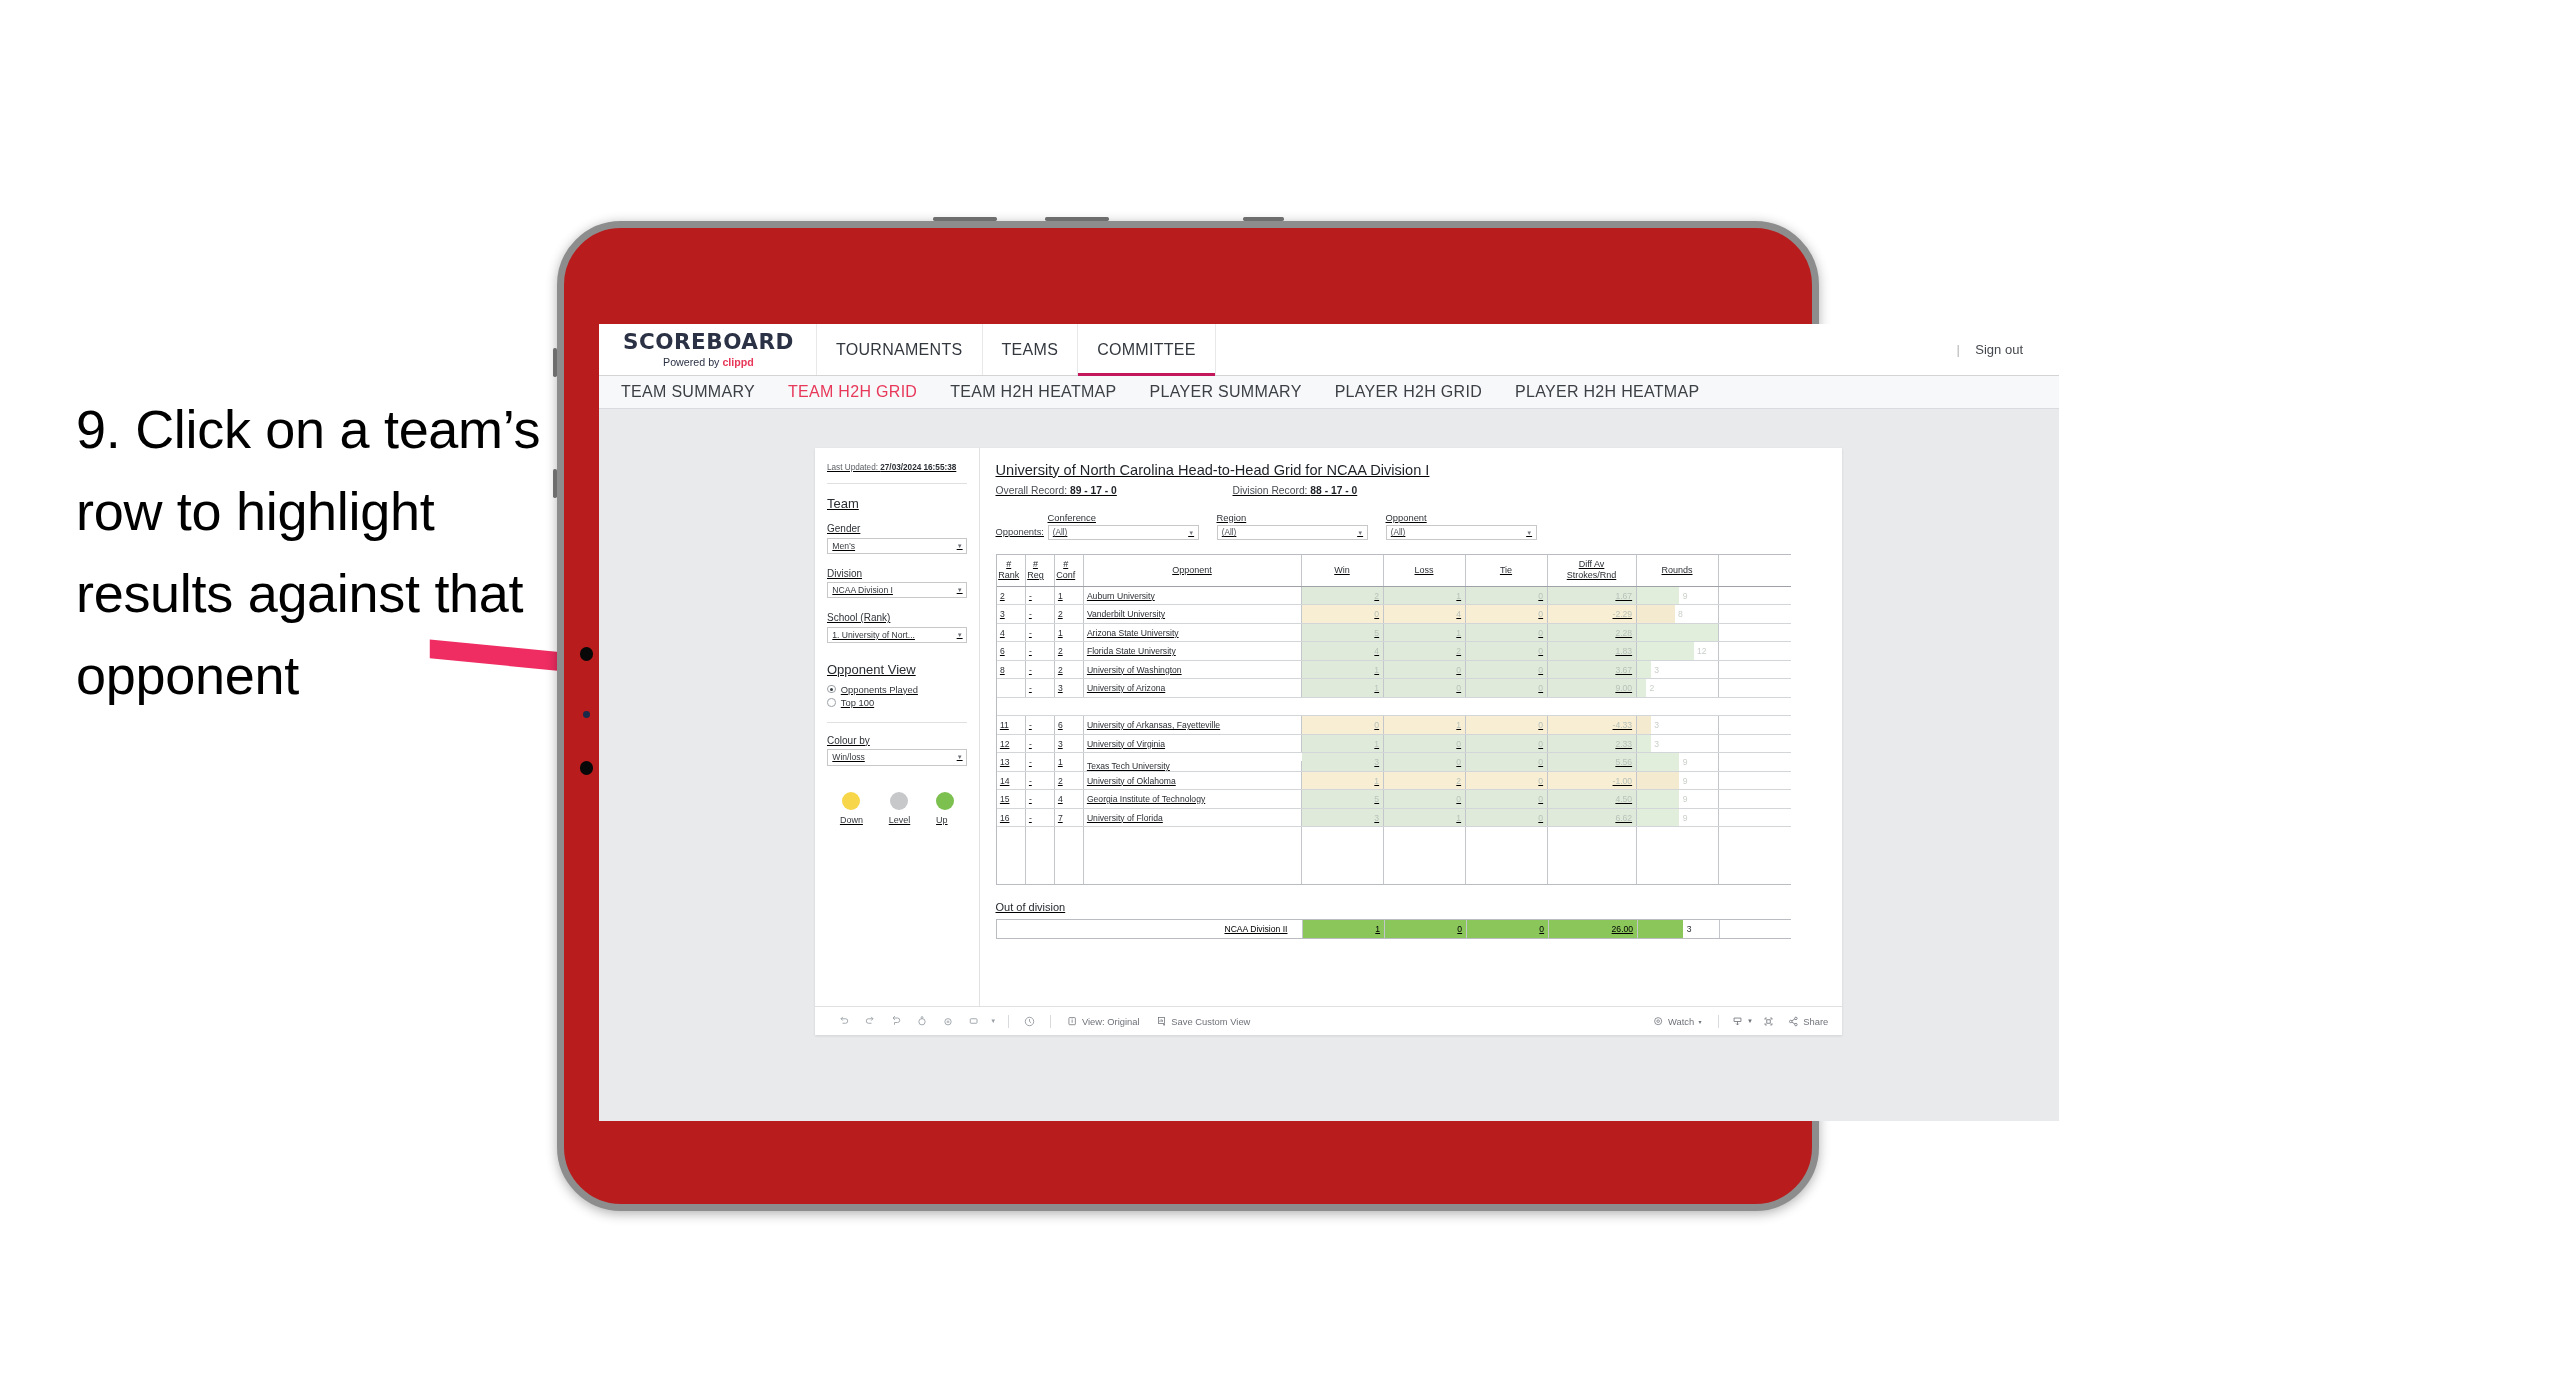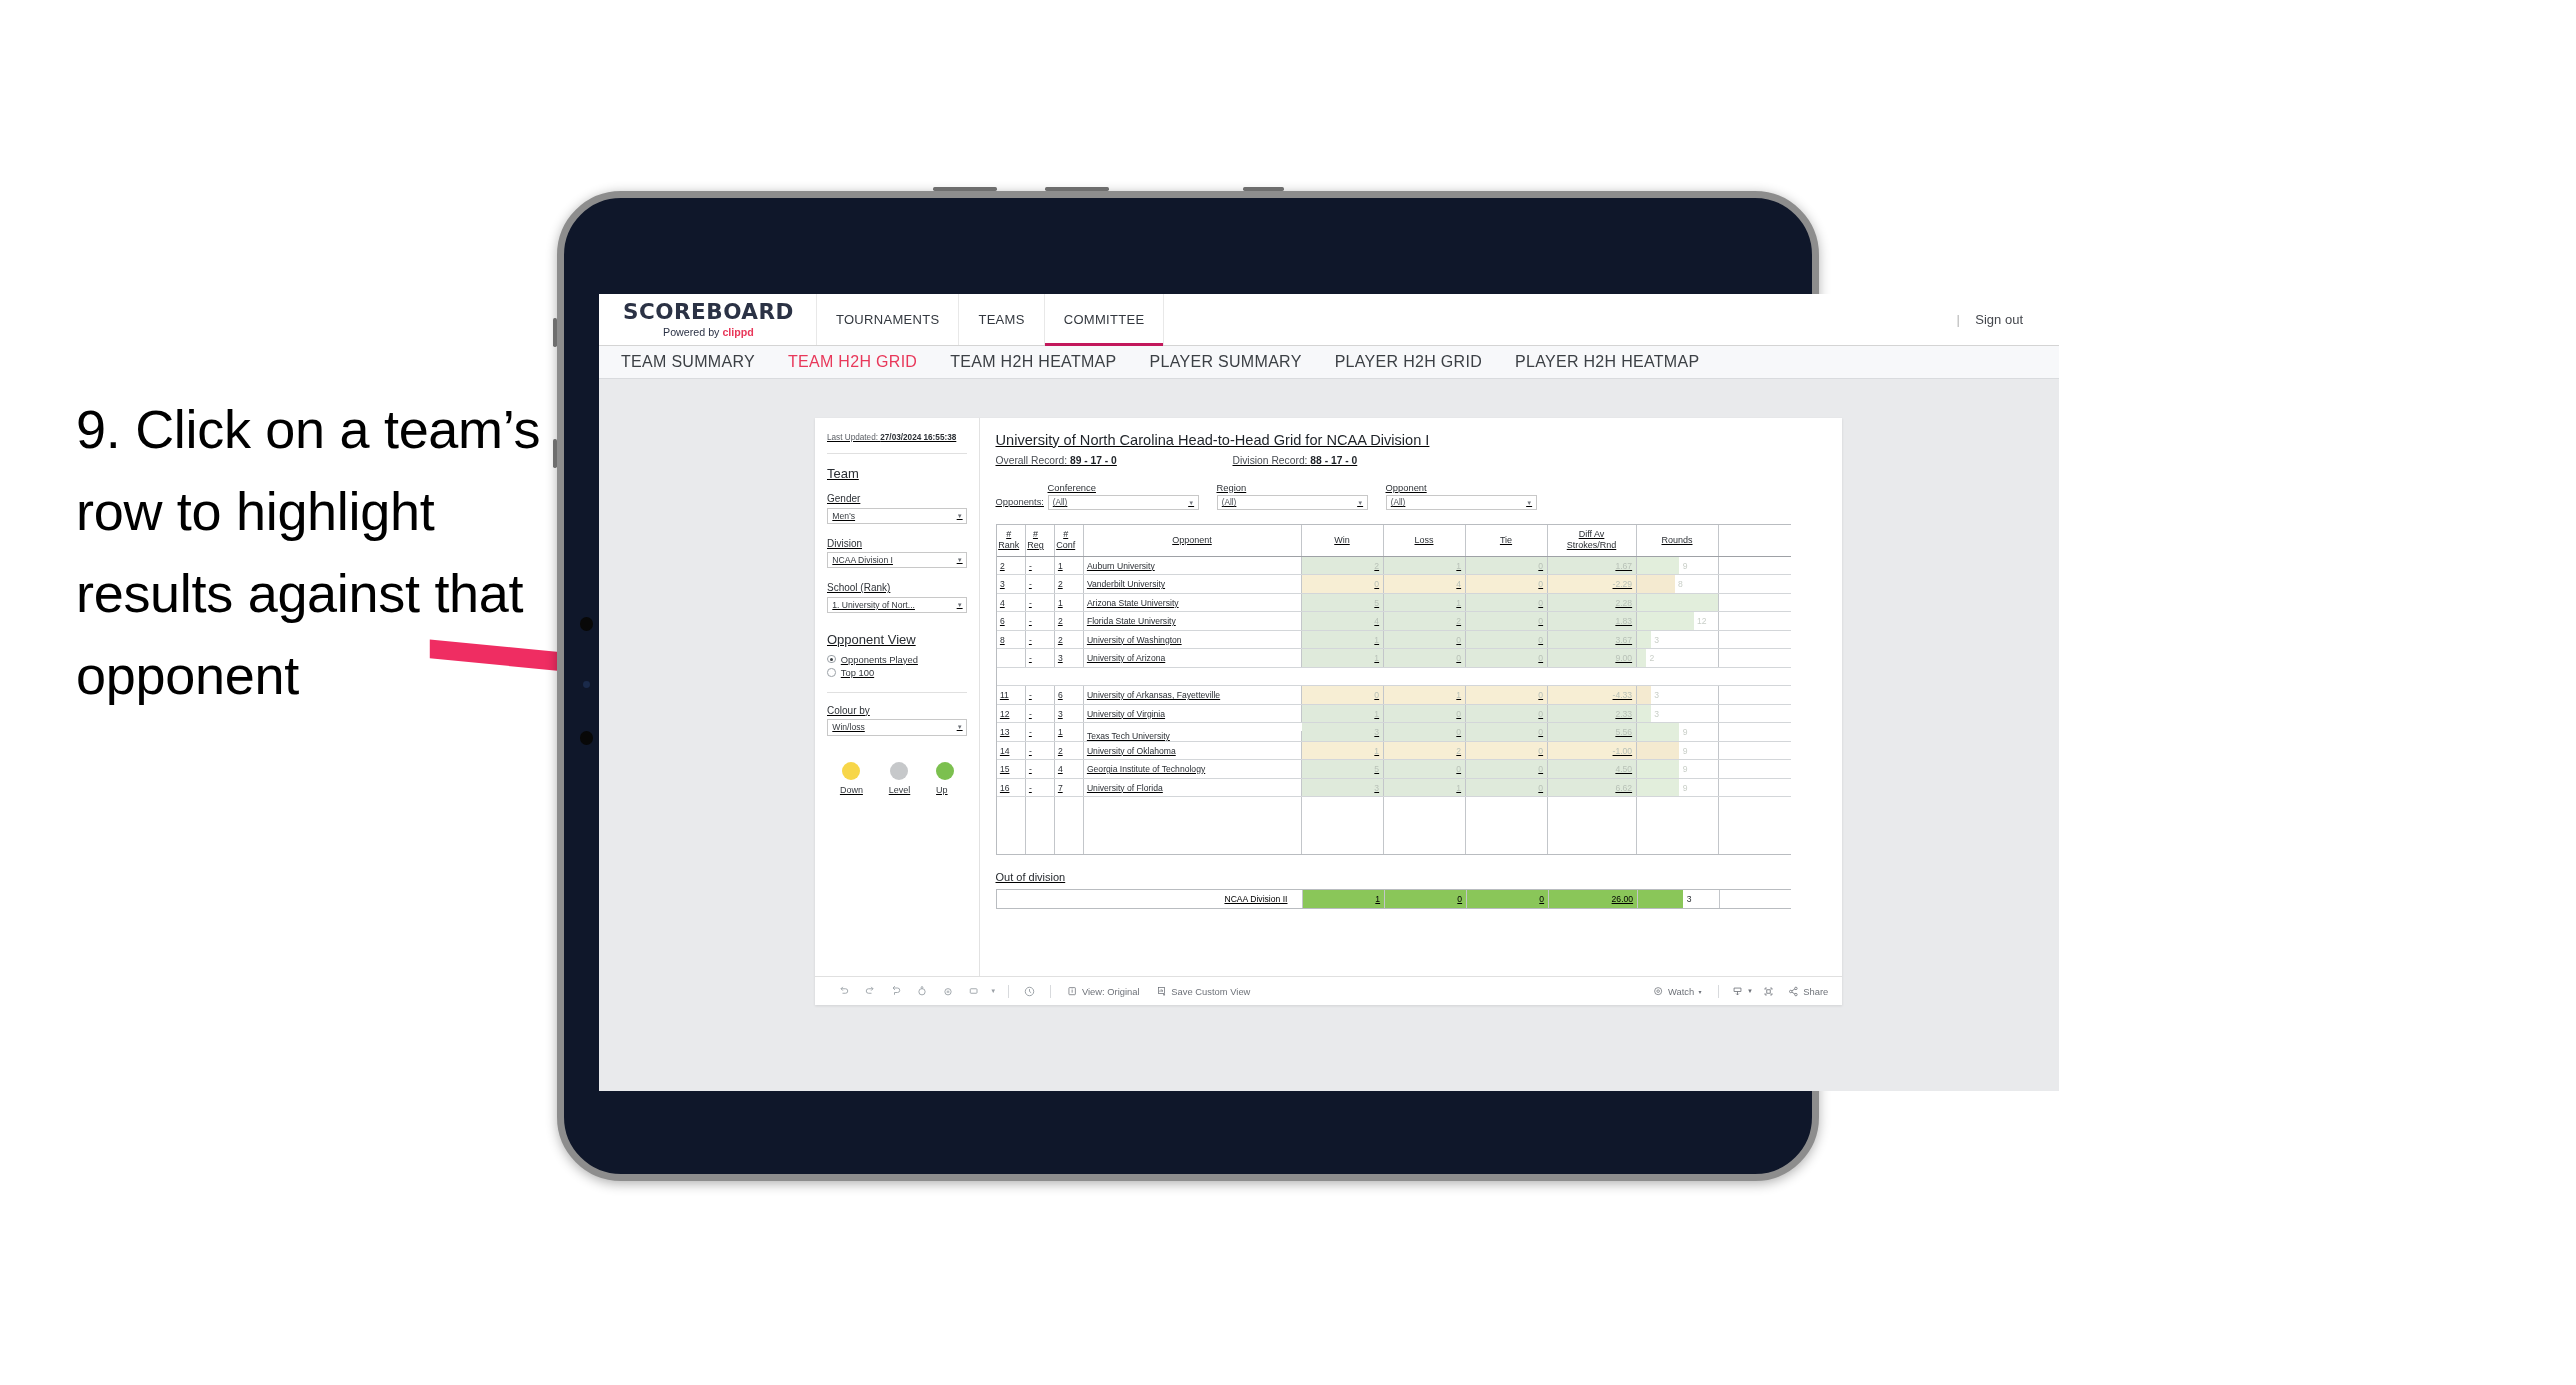--- a/index.html
+++ b/index.html
@@ -24,23 +24,23 @@
   #arrow-svg {
     position: absolute;
     left: 429px; top: 618px;
     width: 653px; height: 120px;
     pointer-events: none;
   }
 
   
   #tablet {
     position: absolute;
-    left: 557px; top: 191px;
+    left: 557px; top: 221px;
     width: 1262px; height: 990px;
-    background: #0f172a;
+    background: #b91c1c;
     border-radius: 64px;
     border: 7.7px solid #8d8d8d;
     box-shadow: 0 2.6px 12px rgba(0,0,0,0.30);
   }
   .dev-btn {
     position: absolute;
     background: #6e6e6e;
     border-radius: 1.7px;
   }
   #btn-top-1 { left: 369px; top: -11px; width: 64px; height: 4.3px; }
@@ -89,21 +89,21 @@
     font-size: 10.7px;
     color: #2b3245;
     line-height: 1;
     padding-left: 40px;
   }
   #brand-sub b { color: #e8385a; font-weight: bold; }
 
   .navtab {
     display: flex; align-items: center;
     padding: 0 19px;
-    font-size: 13px;
+    font-size: 16px;
     color: #33383f;
     letter-spacing: 0.3px;
     border-right: 0.9px solid #e8e8e8;
     position: relative;
     cursor: pointer;
   }
   .navtab.active::after {
     content: "";
     position: absolute;
     left: 0; right: 0; bottom: -0.9px;

